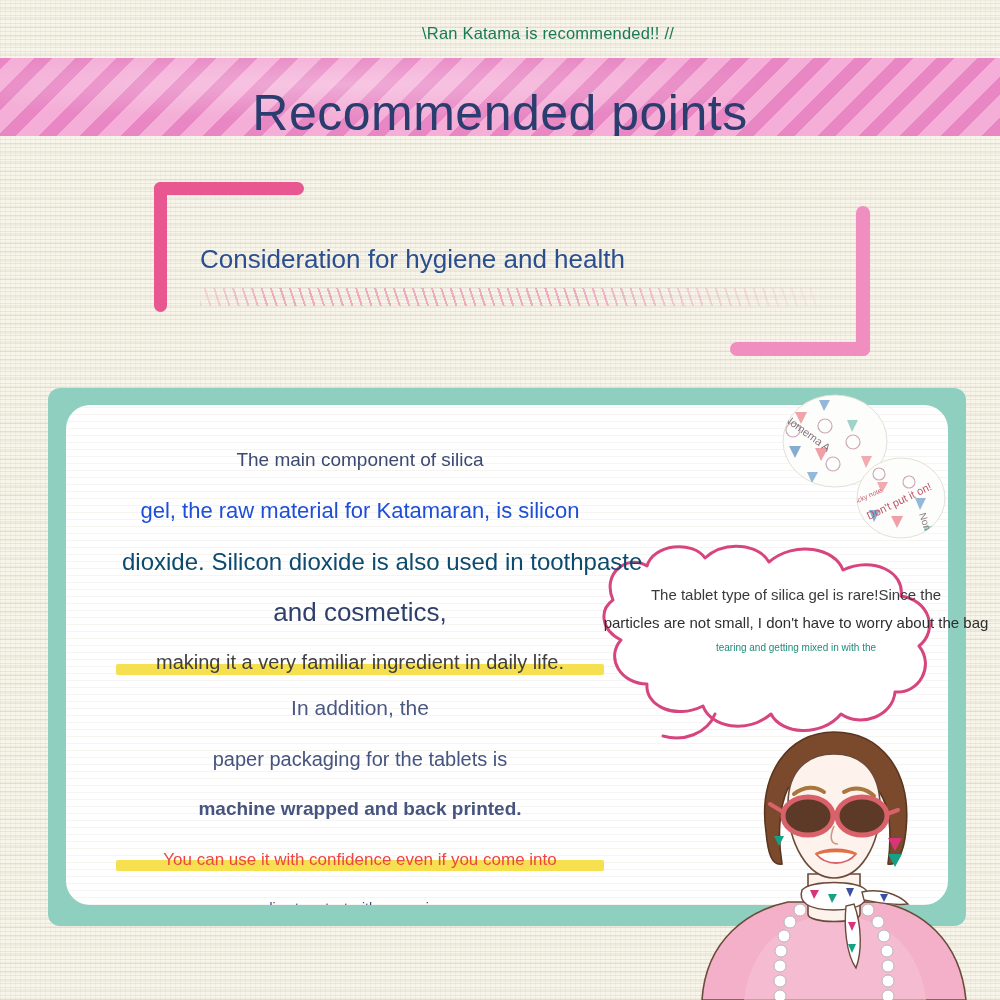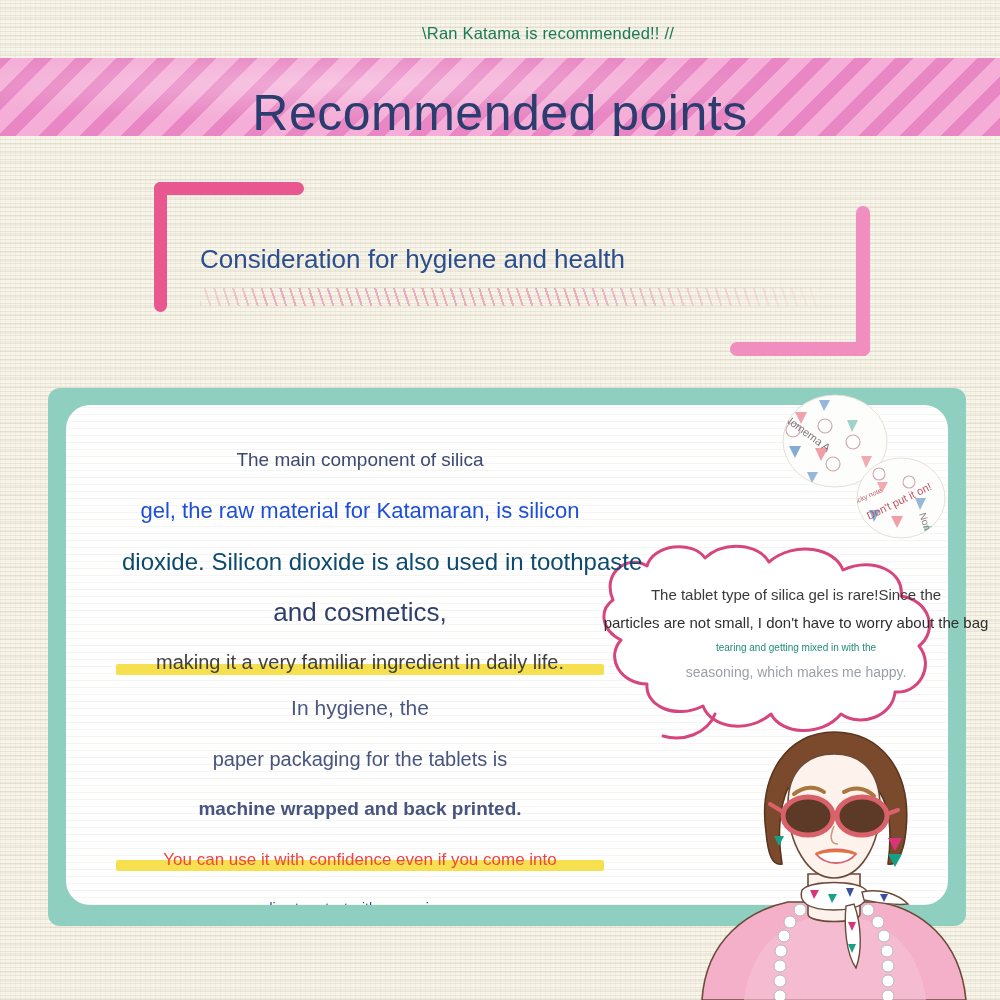--- a/index.html
+++ b/index.html
@@ -178,21 +178,21 @@
 <div id="card-outer">
   <div id="card-inner">
     <div id="card-inner-texture"></div>
 
     <div id="body-text">
       <div class="bline" style="color: rgb(60, 74, 114); font-size: 19px; position: absolute; left: 0px; width: 100%; top: 22px;"><span class="t">The main component of silica</span></div>
       <div class="bline" style="color: #1d4ed8; font-size: 22px; position: absolute; left: 0px; width: 100%; top: 71px;"><span class="t">gel, the raw material for Katamaran, is silicon</span></div>
       <div class="bline" style="color: #0c4a6e; font-size: 24px; position: absolute; left: 6px; width: 100%; top: 121px;"><span class="t">dioxide. Silicon dioxide is also used in toothpaste</span></div>
       <div class="bline" style="color: rgb(47, 63, 107); font-size: 26px; position: absolute; left: 0px; width: 100%; top: 170px;"><span class="t">and cosmetics,</span></div>
       <div class="bline hl" style="color: #404040; font-size: 20px; position: absolute; left: 0px; width: 100%; top: 224px;"><span class="t">making it a very familiar ingredient in daily life.</span></div>
-      <div class="bline" style="color: rgb(74, 87, 130); font-size: 21px; position: absolute; left: 0px; width: 100%; top: 269px;"><span class="t">In hygiene, the</span></div>
+      <div class="bline" style="color: rgb(74, 87, 130); font-size: 21px; position: absolute; left: 0px; width: 100%; top: 269px;"><span class="t">In addition, the</span></div>
       <div class="bline" style="color: rgb(70, 84, 127); font-size: 20px; position: absolute; left: 0px; width: 100%; top: 321px;"><span class="t">paper packaging for the tablets is</span></div>
       <div class="bline" style="color: rgb(70, 84, 127); font-size: 19px; position: absolute; left: 0px; width: 100%; top: 371px; font-weight: bold;"><span class="t">machine wrapped and back printed.</span></div>
       <div class="bline hl" style="color: #ef4444; font-size: 17px; position: absolute; left: 0px; width: 100%; top: 423px;"><span class="t">You can use it with confidence even if you come into</span></div>
       <div class="bline" style="color: rgb(60, 74, 114); font-size: 14px; position: absolute; left: 0px; width: 100%; top: 473px;"><span class="t">direct contact with seasonings.</span></div>
     </div>
   </div>
 </div>
 
 <div id="tablets">
   <svg viewBox="0 0 182 162" width="182" height="162">
@@ -249,21 +249,20 @@
              C392,128 376,156 352,154 C350,178 318,190 298,176
              C278,200 238,196 228,176 C204,196 168,190 160,168
              C132,182 102,168 104,146 C78,146 62,120 78,102
              C58,92 56,72 70,62 Z" fill="#ffffff" stroke="#d6457d" stroke-width="3" stroke-linejoin="round"></path>
     <path d="M172,176 C164,196 140,204 120,198" fill="none" stroke="#d6457d" stroke-width="3" stroke-linecap="round"></path>
   </svg>
   <div id="bubble-text">
     <div class="sline" style="color: rgb(58, 58, 58); font-size: 15px;">The tablet type of silica gel is rare!Since the</div>
     <div class="sline" style="color: rgb(46, 46, 46); font-size: 15px;">particles are not small, I don't have to worry about the bag</div>
     <div class="sline" style="color: rgb(31, 140, 121); font-size: 10px;">tearing and getting mixed in with the</div>
-    <div class="sline" style="color: rgb(154, 160, 166); font-size: 14px;">seasoning, which makes me happy.</div>
   </div>
 </div>
 
 <div id="character">
   <svg viewBox="0 0 300 286" width="300" height="286">
 
     <path d="M18,286 C22,224 66,196 104,188 L196,188 C236,196 276,224 282,286 Z" fill="#f3b0c8" stroke="#6b4a3a" stroke-width="1.6"></path>
     <path d="M60,286 C66,236 96,212 126,204 L174,204 C206,212 236,236 242,286 Z" fill="#f7c3d6" opacity=".6"></path>
 
     <path d="M124,160 L124,200 C124,210 176,210 176,200 L176,160 Z" fill="#fdf3ec" stroke="#6b4a3a" stroke-width="1.6"></path>

